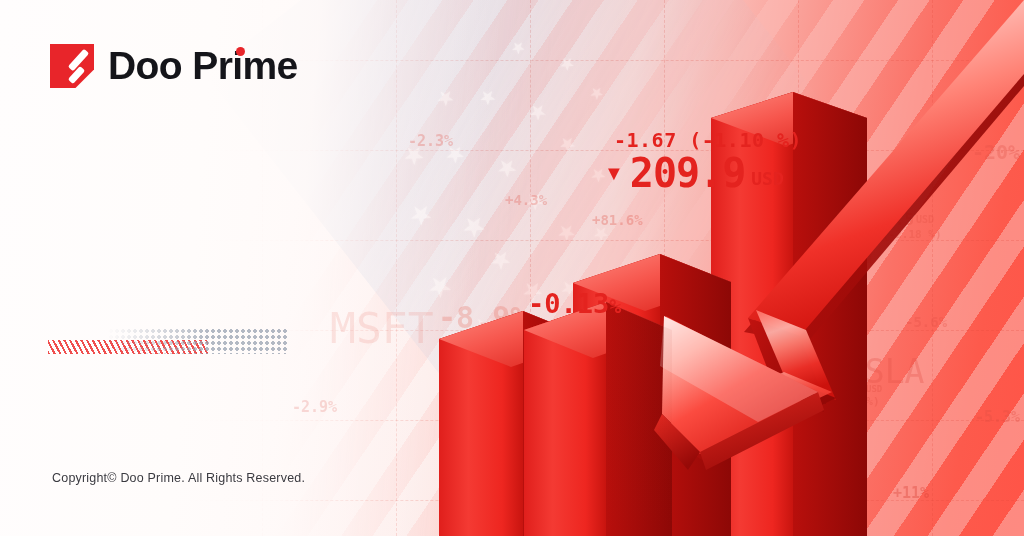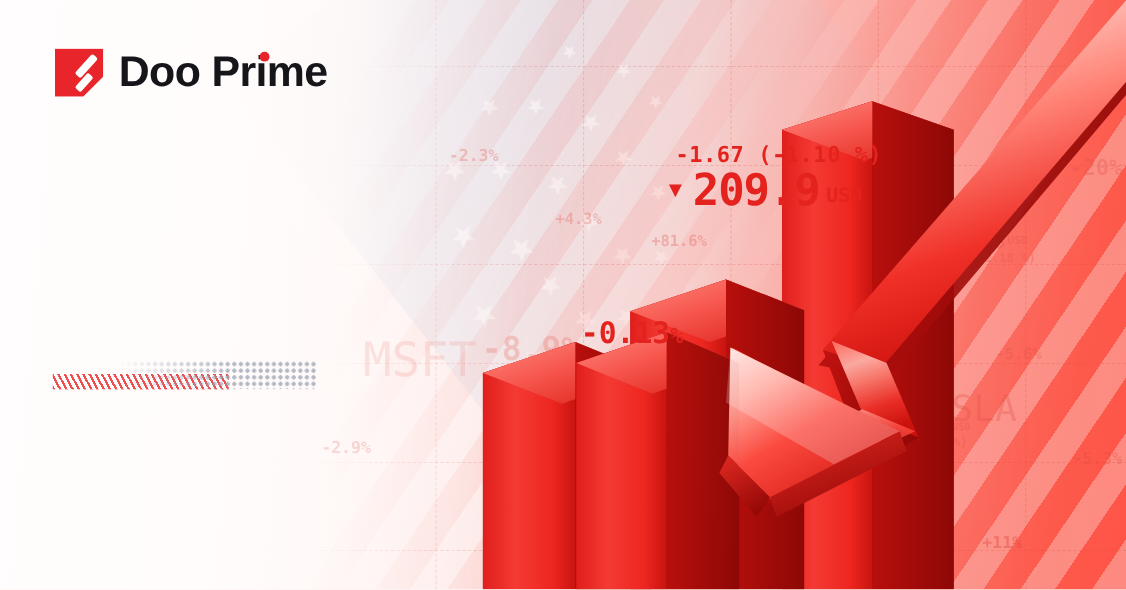--- a/index.html
+++ b/index.html
@@ -325,14 +325,15 @@
       <span>Doo Prime</span><span class="dot"></span>
     </div>
   </div>
 
 
   <div class="deco">
     <div class="hatch"></div>
     <div class="dots"></div>
   </div>
 
+  <div class="copyright">Copyright© Doo Prime. All Rights Reserved.</div>
 
 </div>
 
 </body></html>

